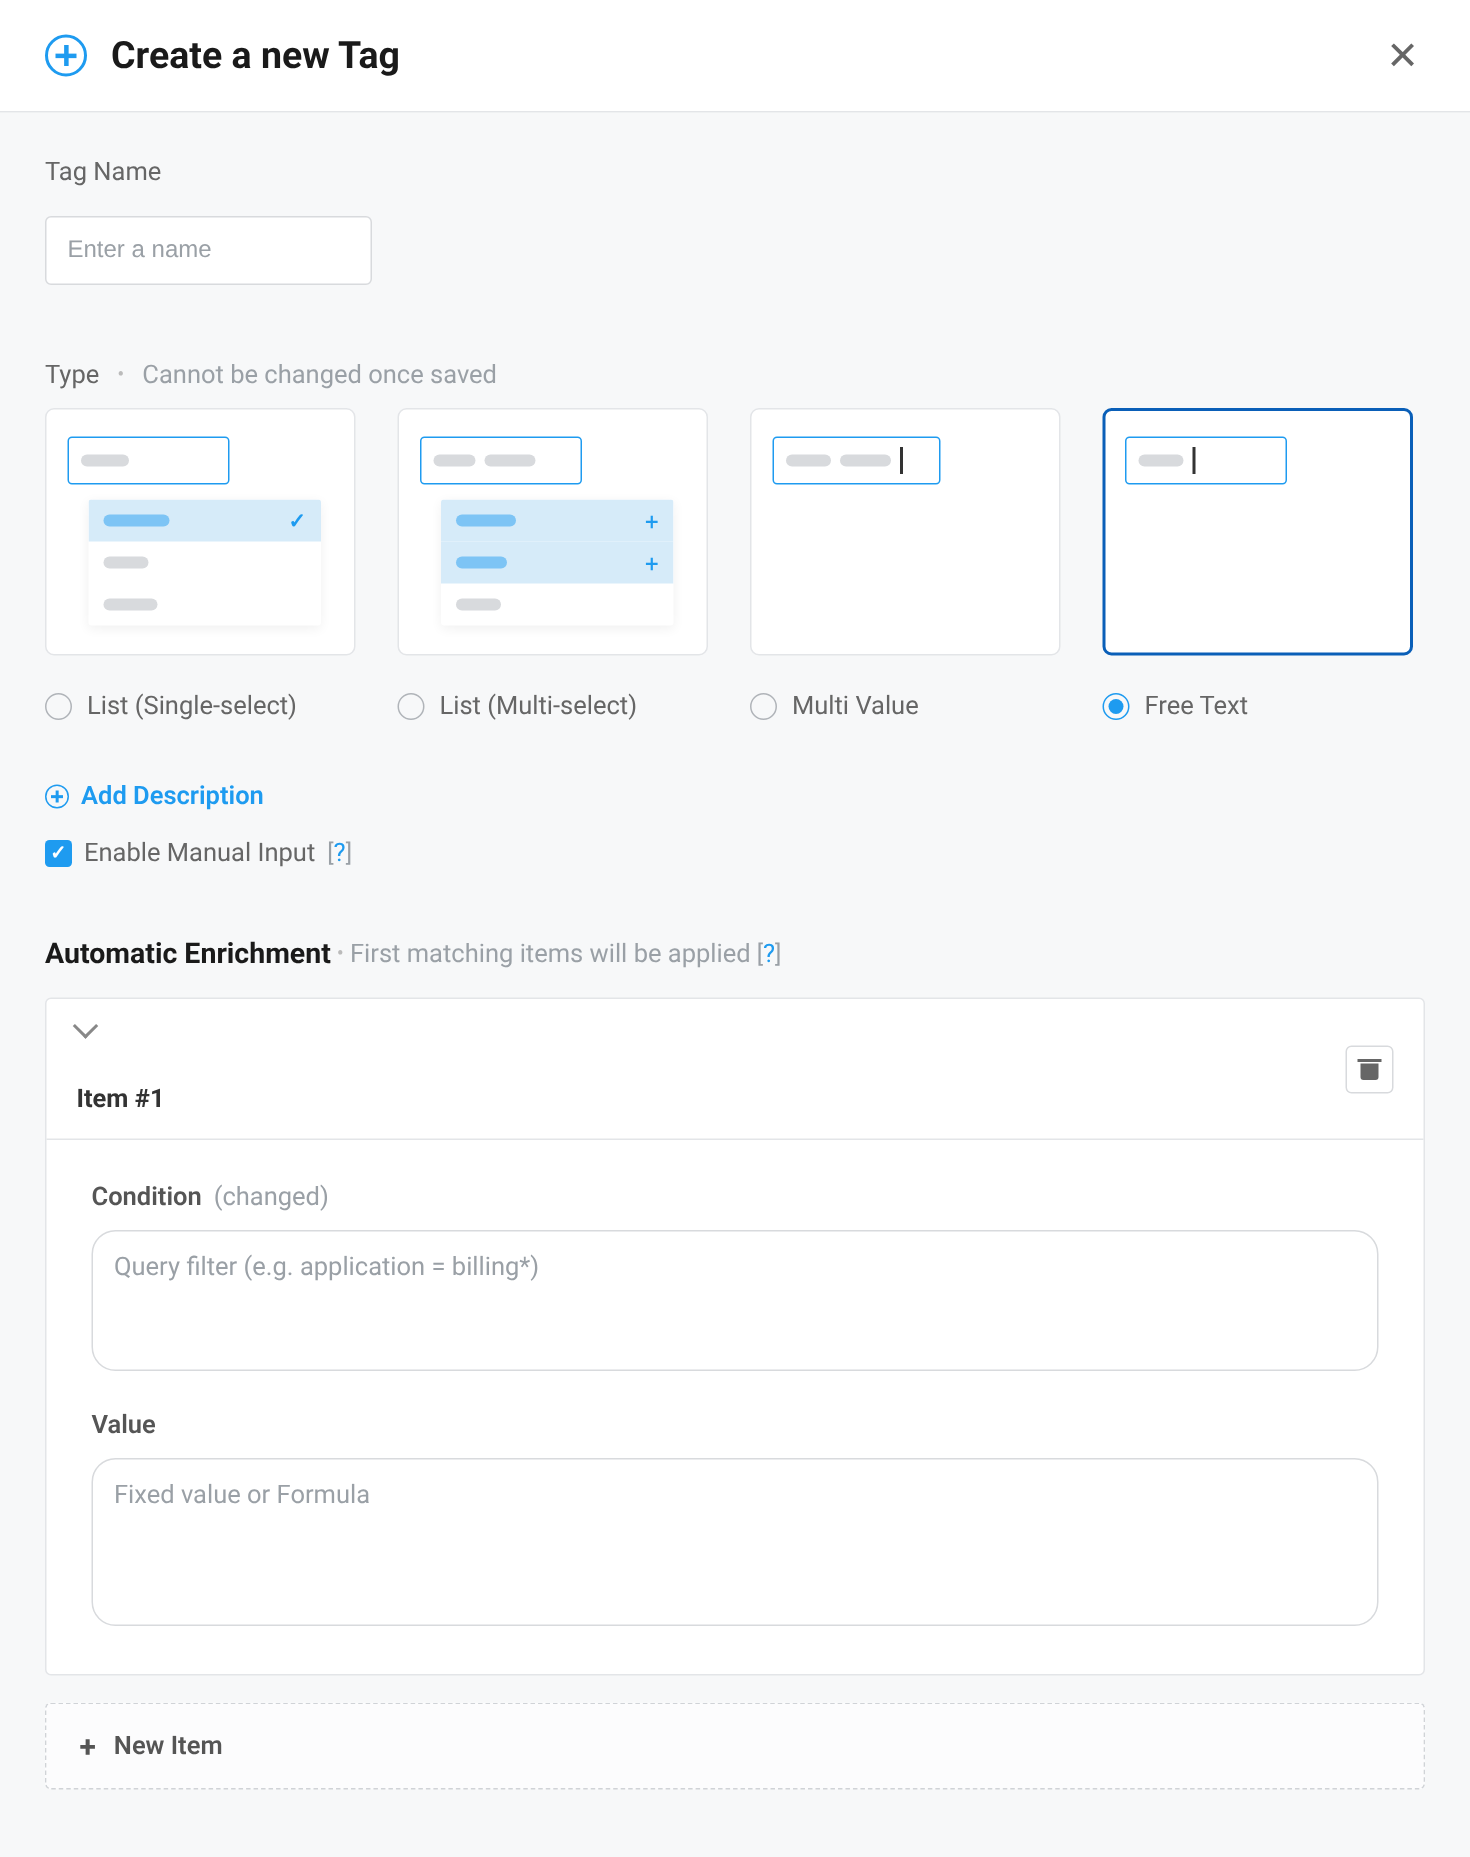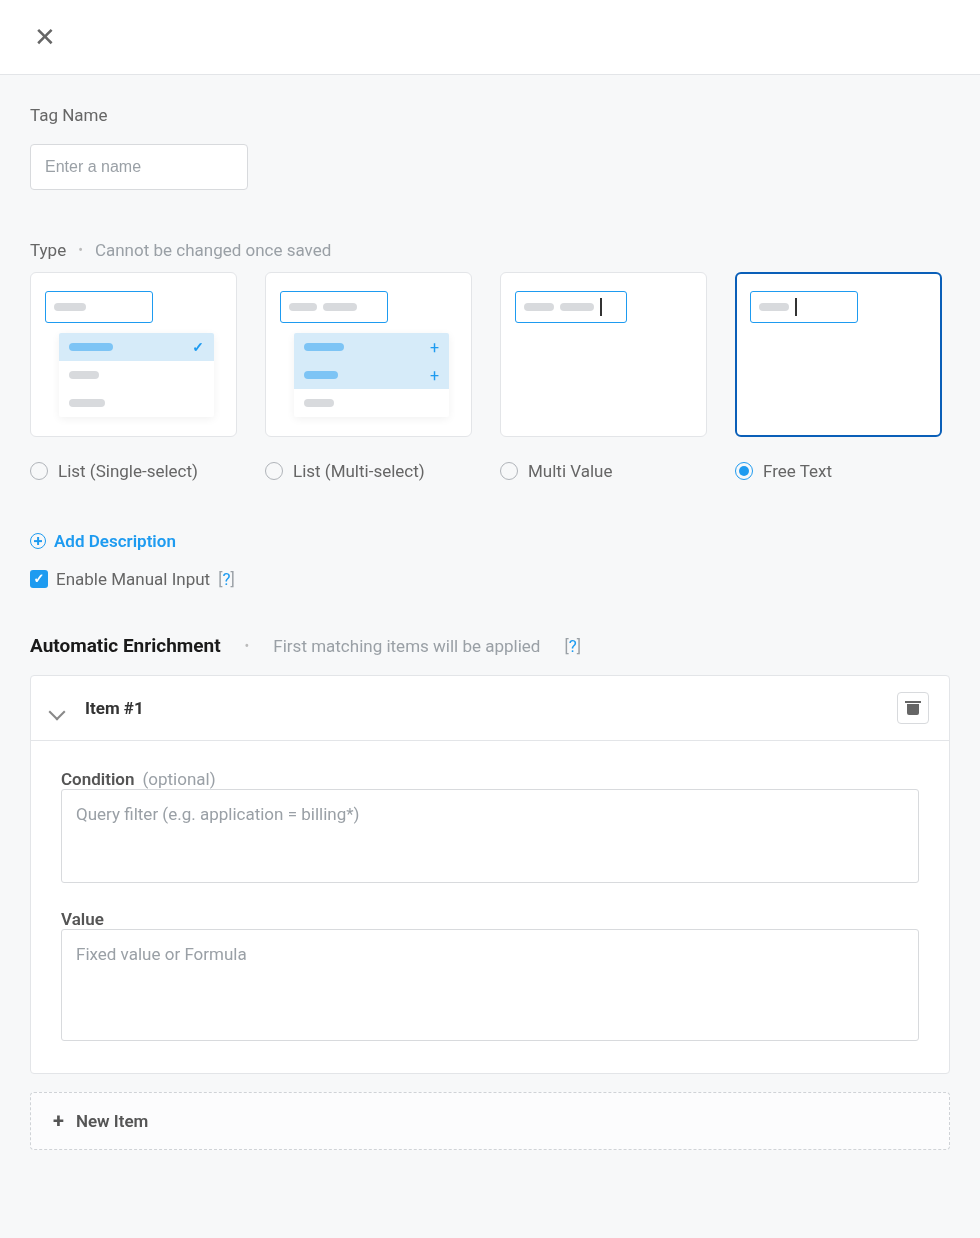--- a/index.html
+++ b/index.html
@@ -196,21 +196,21 @@
   background: #1e9bf0;
   border-radius: 50%;
   top: 50%; left: 50%;
   transform: translate(-50%, -50%);
 }
 .radio-label {
   font-size: 17px;
   color: #666;
 }
 .add-desc {
-  margin-top: 50px;
+  margin-top: 40px;
   display: flex;
   align-items: center;
   gap: 8px;
   cursor: pointer;
 }
 .plus-circle-sm {
   width: 16px;
   height: 16px;
   border: 1.8px solid #1e9bf0;
   border-radius: 50%;
@@ -273,21 +273,21 @@
 .help-link {
   color: #1e9bf0;
   font-size: 17px;
   cursor: pointer;
 }
 .bracket { color: #9aa0a6; }
 .enrich-header {
   margin-top: 45px;
   display: flex;
   align-items: center;
-  gap: 24px;
+  gap: 4px;
 }
 .enrich-header .title {
   font-size: 19px;
   font-weight: 700;
   color: #1a1a1a;
 }
 .item-card {
   margin-top: 18px;
   border: 1px solid #e3e5e8;
   border-radius: 4px;
@@ -295,22 +295,23 @@
 }
 .item-header {
   display: flex;
   align-items: center;
   justify-content: space-between;
   padding: 16px 20px;
   border-bottom: 1px solid #e3e5e8;
 }
 .item-header-left {
   display: flex;
-  align-items: flex-end;
-  gap: 22px;
+  align-items: flex-start;
+  gap: 33px;
+  flex-direction: column;
 }
 .chevron {
   width: 12px;
   height: 12px;
   border-right: 2px solid #888;
   border-bottom: 2px solid #888;
   transform: rotate(45deg);
   margin-top: -4px;
   cursor: pointer;
 }
@@ -359,26 +360,26 @@
   display: inline;
 }
 .optional {
   font-size: 17px;
   color: #9aa0a6;
   margin-left: 4px;
 }
 .textarea {
   width: 100%;
   border: 1px solid #d8dadd;
-  border-radius: 3px;
+  border-radius: 16px;
   padding: 14px;
   font-size: 17px;
   font-family: inherit;
   color: #333;
-  margin-top: 0;
+  margin-top: 12px;
   resize: none;
   background: #fff;
 }
 .textarea::placeholder { color: #9aa0a6; }
 .textarea.condition { height: 94px; }
 .textarea.value { height: 112px; }
 .value-block { margin-top: 22px; }
 .new-item {
   margin-top: 18px;
   border: 1px dashed #d0d3d7;
@@ -399,20 +400,24 @@
 .new-item-label {
   font-size: 17px;
   font-weight: 600;
   color: #555;
 }
 </style>
 </head>
 <body>
 
 <div class="header">
+  <div class="header-left">
+    <div class="plus-circle"></div>
+    <h1>Create a new Tag</h1>
+  </div>
   <button class="close-btn">
     <span>✕</span>
   </button>
 </div>
 
 <div class="content">
 
   <label class="field-label">Tag Name</label>
   <input type="text" class="text-input" placeholder="Enter a name" style="">
 
@@ -531,21 +536,21 @@
         <div class="chevron"></div>
         <span class="item-title">Item #1</span>
       </div>
       <button class="trash-btn">
         <div class="trash-icon"></div>
       </button>
     </div>
     <div class="item-body">
       <div>
         <span class="sub-label">Condition</span>
-        <span class="optional">(optional)</span>
+        <span class="optional">(changed)</span>
         <textarea class="textarea condition" placeholder="Query filter (e.g. application = billing*)" style=""></textarea>
       </div>
       <div class="value-block">
         <span class="sub-label">Value</span>
         <textarea class="textarea value" placeholder="Fixed value or Formula" style=""></textarea>
       </div>
     </div>
   </div>
 
   <div class="new-item">

